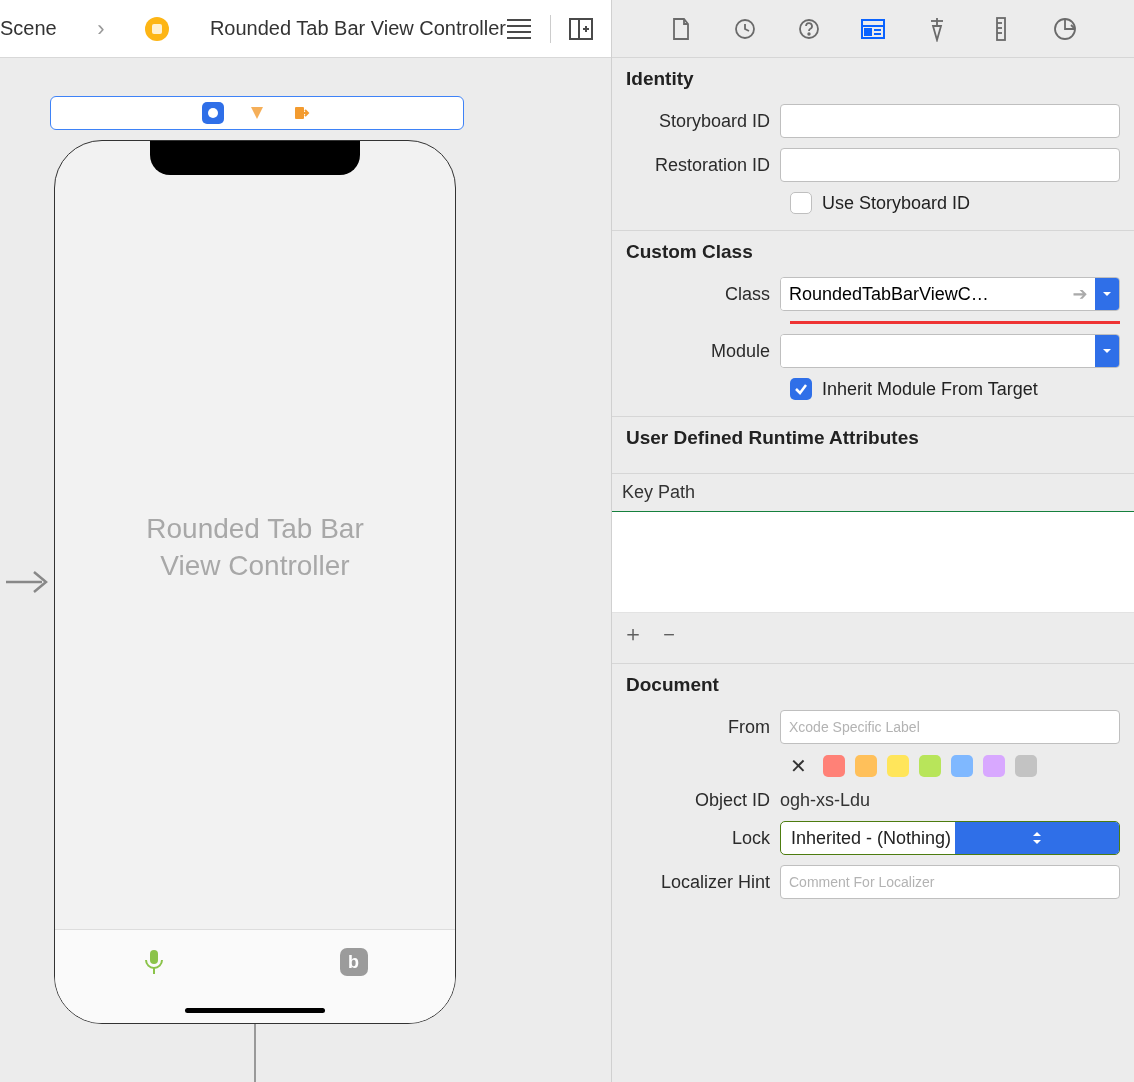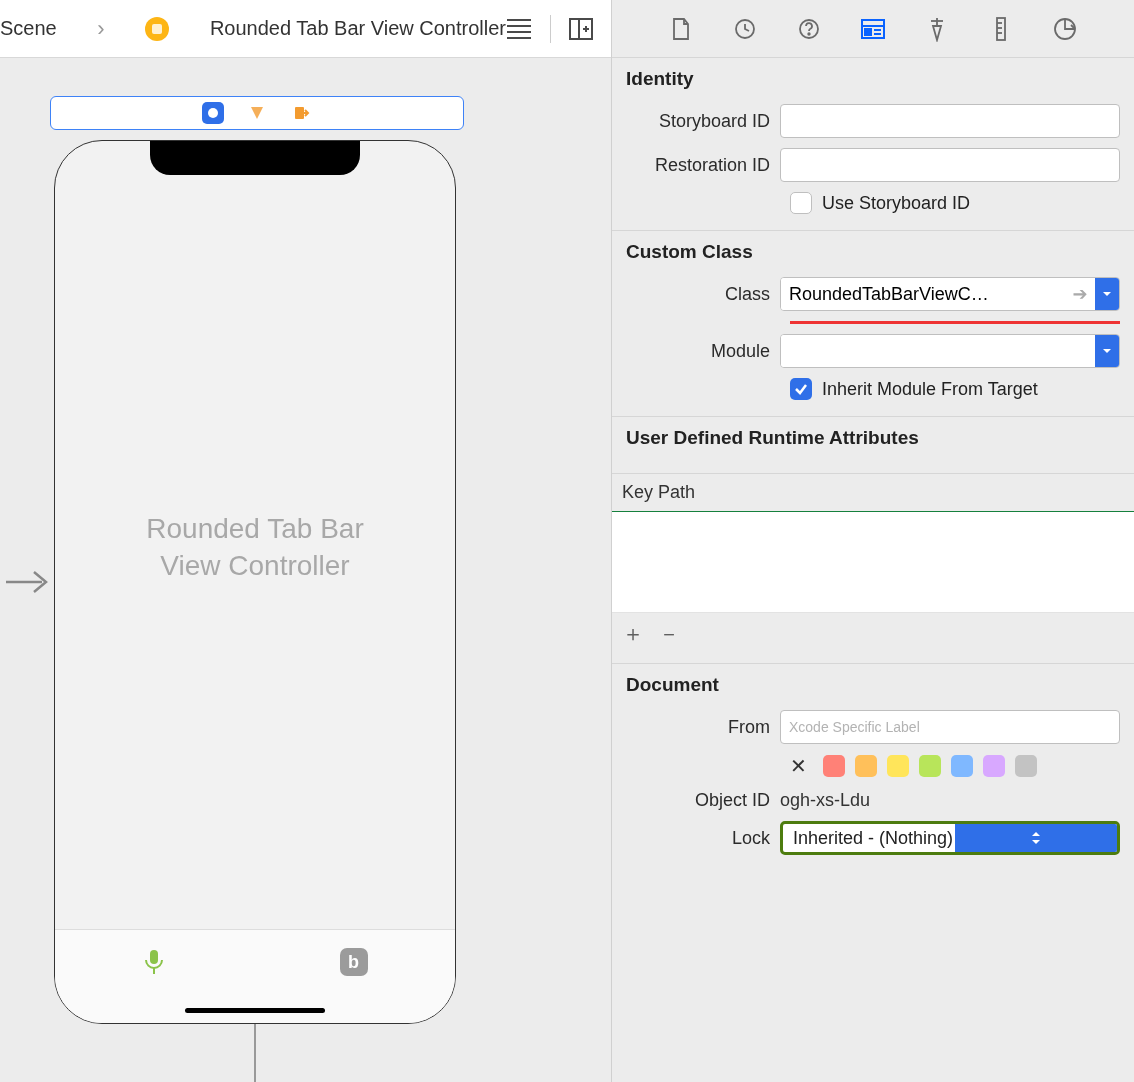--- a/index.html
+++ b/index.html
@@ -239,21 +239,21 @@
   .swatch-row {
     display:flex; align-items:center; gap:10px;
     margin-left:164px; margin-bottom:12px;
   }
   .swatch {
     width:22px; height:22px; border-radius:5px;
   }
   .xmark { font-size:20px; color:#333; margin-right:6px; }
   .sel-full {
     display:flex; align-items:center;
-    border:3px solid #4d7c0f; border-radius:5px;
+    border:1px solid #4d7c0f; border-radius:5px;
     background:#fff; height:34px;
     padding-left:10px;
     overflow:hidden;
   }
   .sel-full span { flex:1; font-size:18px; }
   .sel-full .dd2 {
     width:22px; height:100%;
     background:#2f6fe8;
     display:flex; flex-direction:column; align-items:center; justify-content:center;
     color:#fff;
@@ -493,14 +493,18 @@
           <span>Inherited - (Nothing)</span>
           <span class="dd2">
             <svg width="10" height="12" viewBox="0 0 10 12" fill="#fff">
                 <path d="M5 0 L9 4 H1 Z"></path>
                 <path d="M5 12 L1 8 H9 Z"></path>
               </svg>
           </span>
         </div>
       </div>
     </div>
+    <div class="row">
+      <div class="lbl">Localizer Hint</div>
+      <div class="ctrl"><input class="text" placeholder="Comment For Localizer" style=""></div>
+    </div>
   </div>
 </div>
 
 </body></html>

